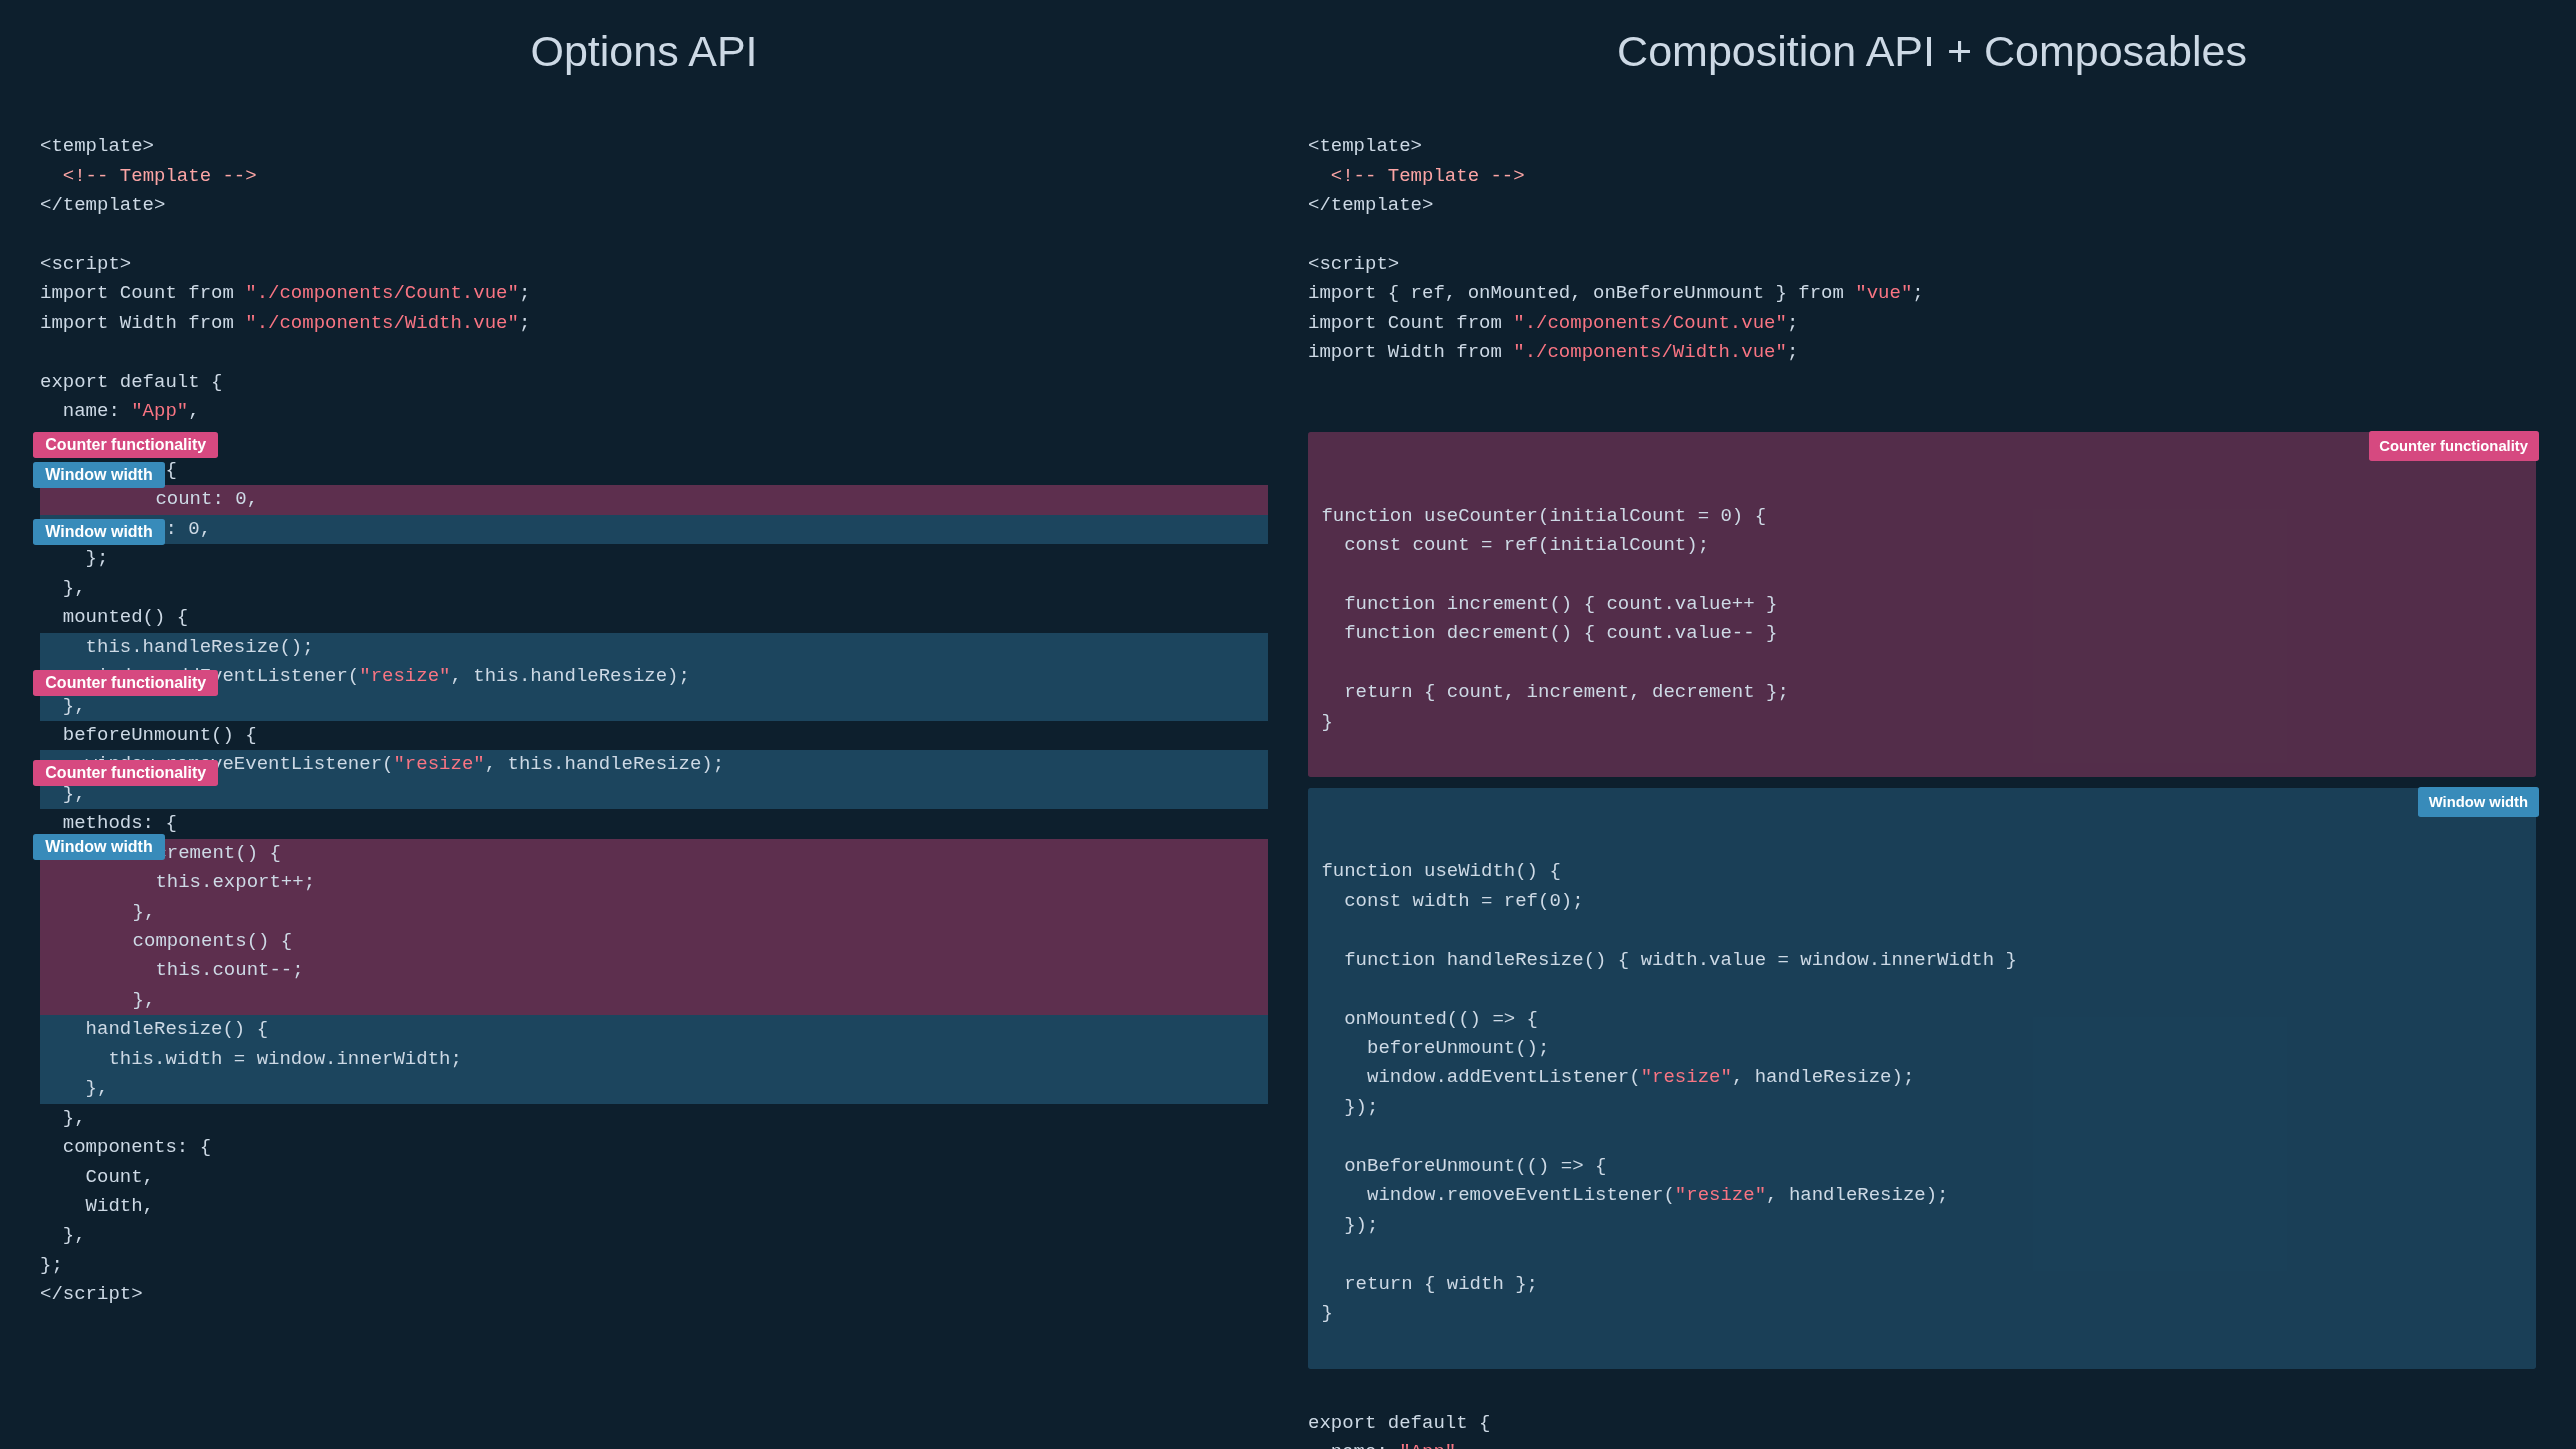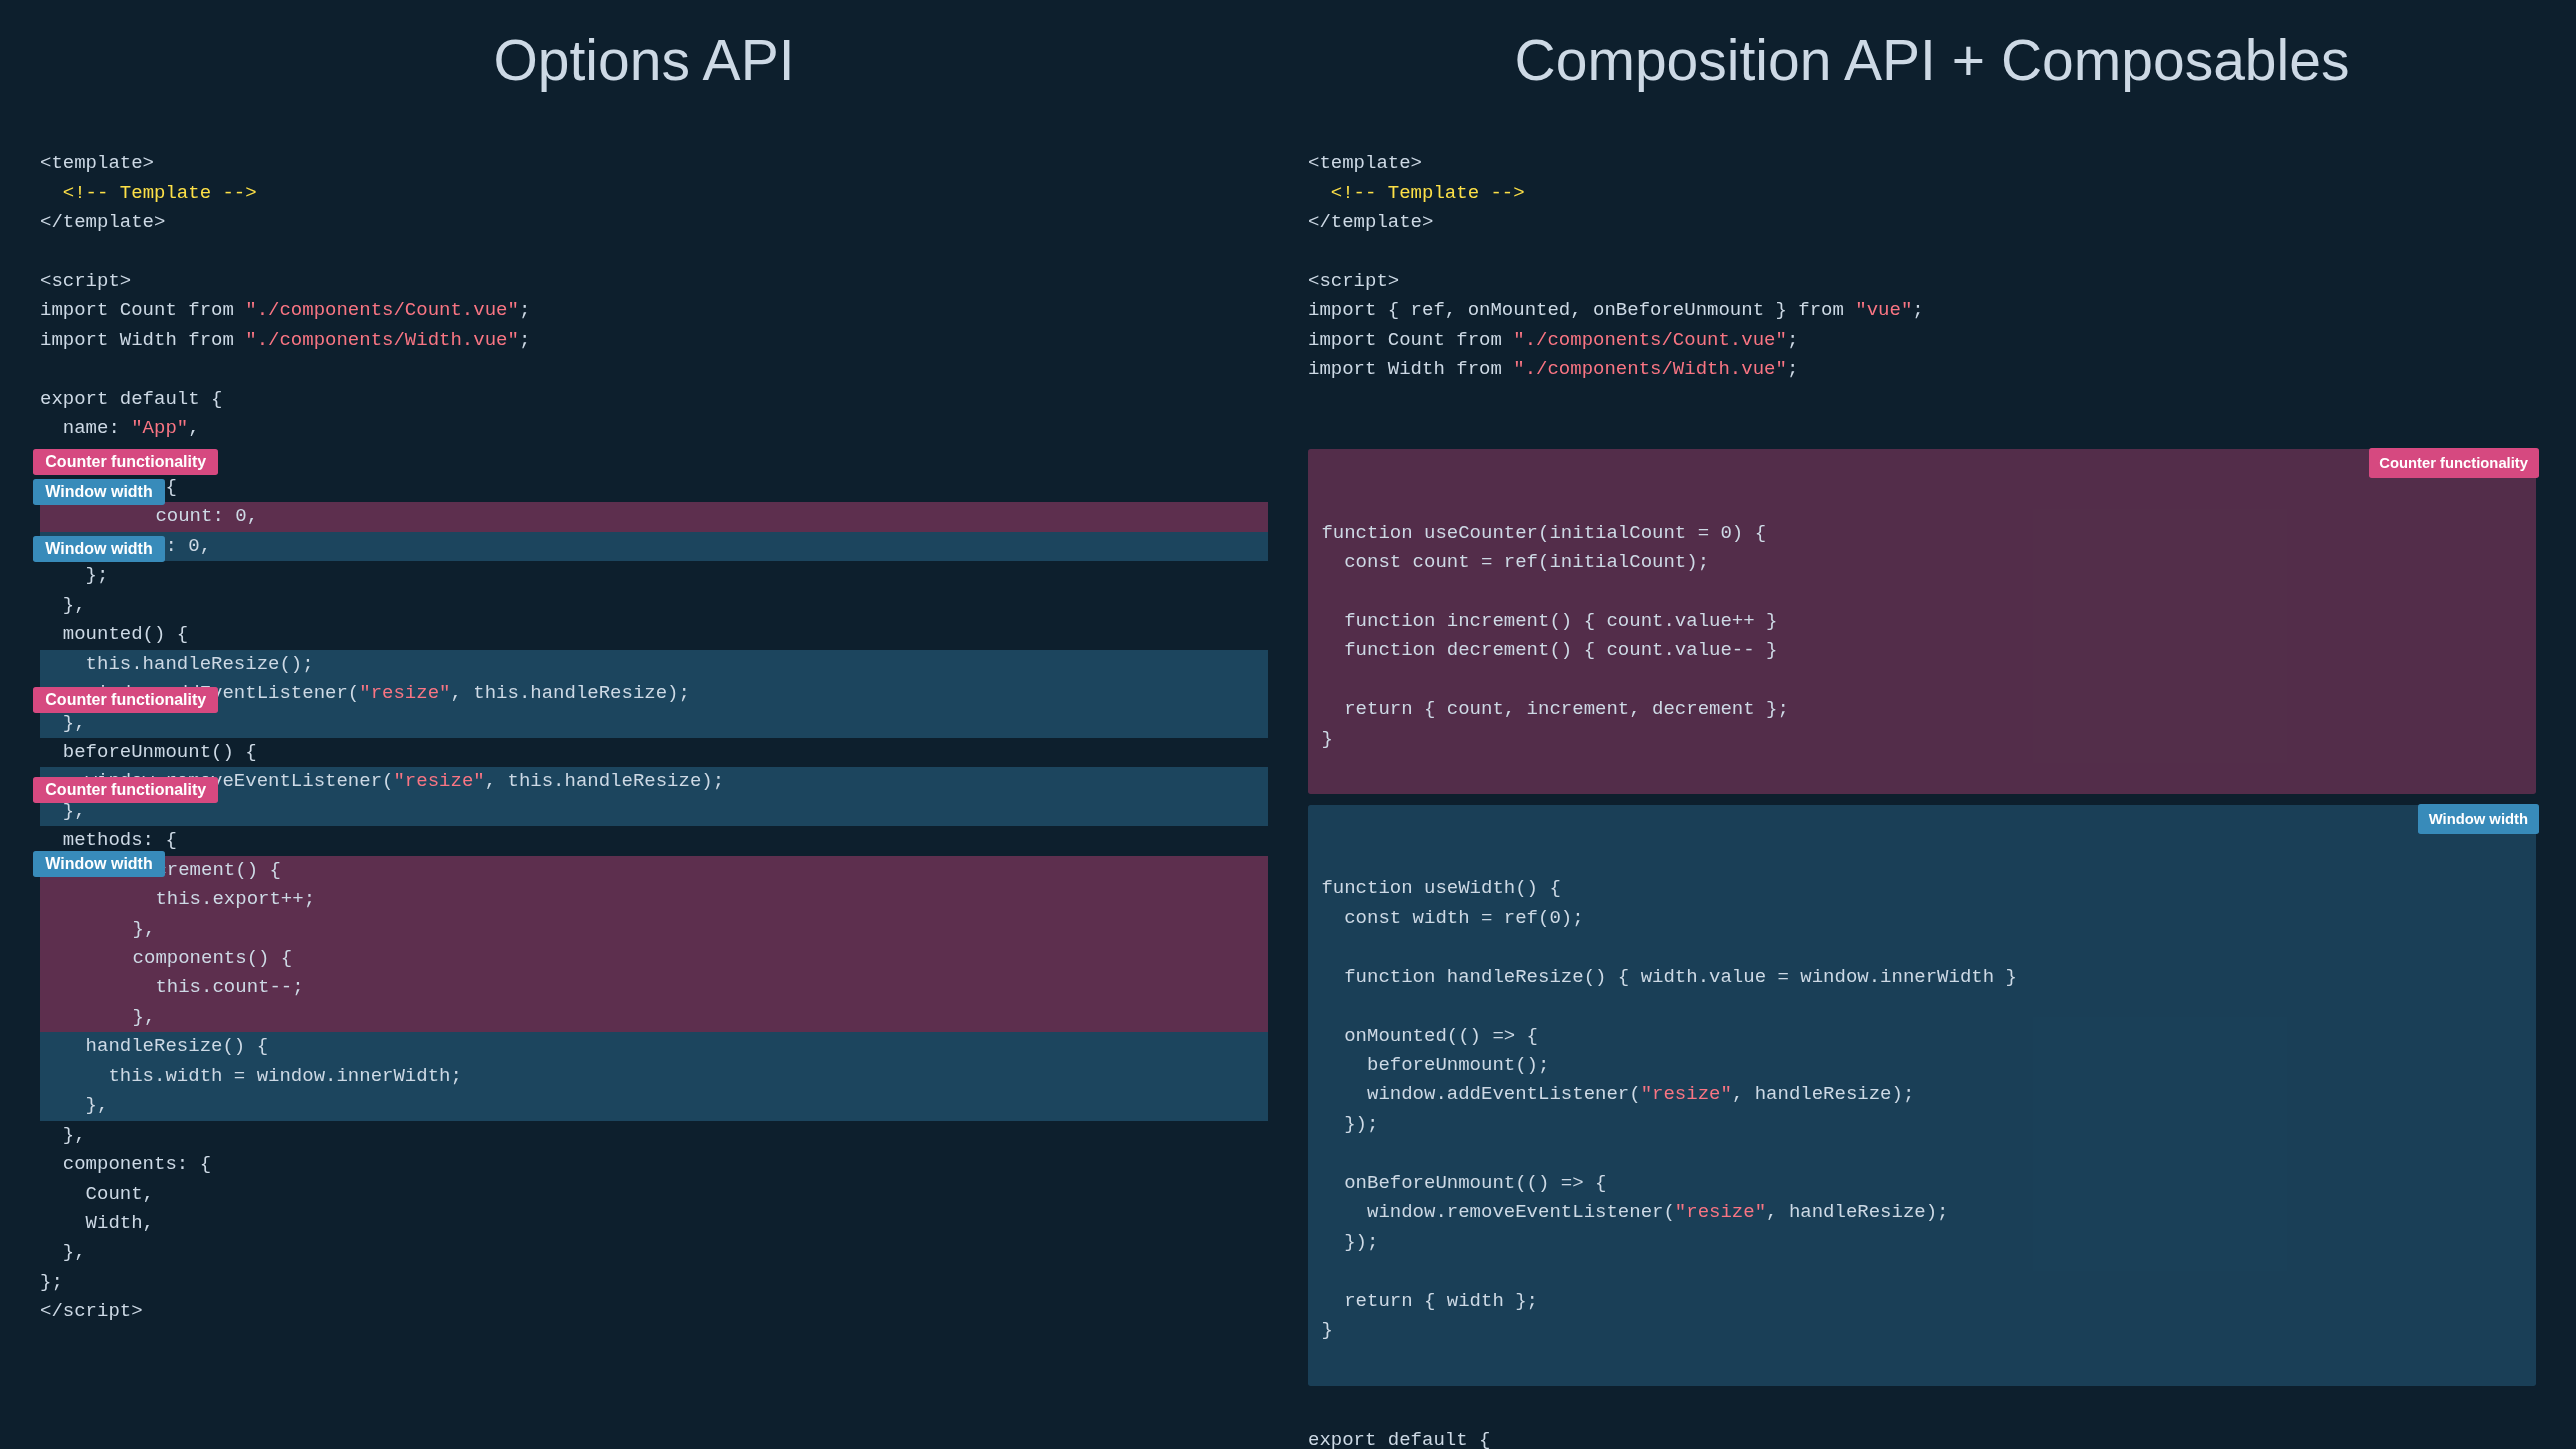--- a/index.html
+++ b/index.html
@@ -14,21 +14,21 @@
       flex-direction: column;
     }
     .page-header {
       display: flex;
       width: 100%;
       padding: 27px 0 13.4px 0;
     }
     .column-title {
       flex: 1;
       text-align: center;
-      font-size: 57px;
+      font-size: 43px;
       font-family: Arial, sans-serif;
       color: #cdd9e5;
       font-weight: normal;
     }
     .columns-wrapper {
       display: flex;
       flex: 1;
       padding: 13.4px 40px 27px 40px;
       gap: 40px;
     }
@@ -37,21 +37,21 @@
       position: relative;
     }
     .code-area {
       position: relative;
       font-size: 19px;
       line-height: 1.55;
       white-space: pre;
     }
     
     .tag { color: #cdd9e5; margin-top: 16px; }
-    .comment { color: #fde047; text-align: right; }
+    .comment { color: #fca5a5; text-align: right; }
     .string { color: #f97583; }
     .plain { color: #cdd9e5; }
 
     
     .composable-block {
       border-radius: 2.7px;
       padding: 10.7px 13.4px;
       margin-bottom: 10.7px;
       position: relative;
     }

